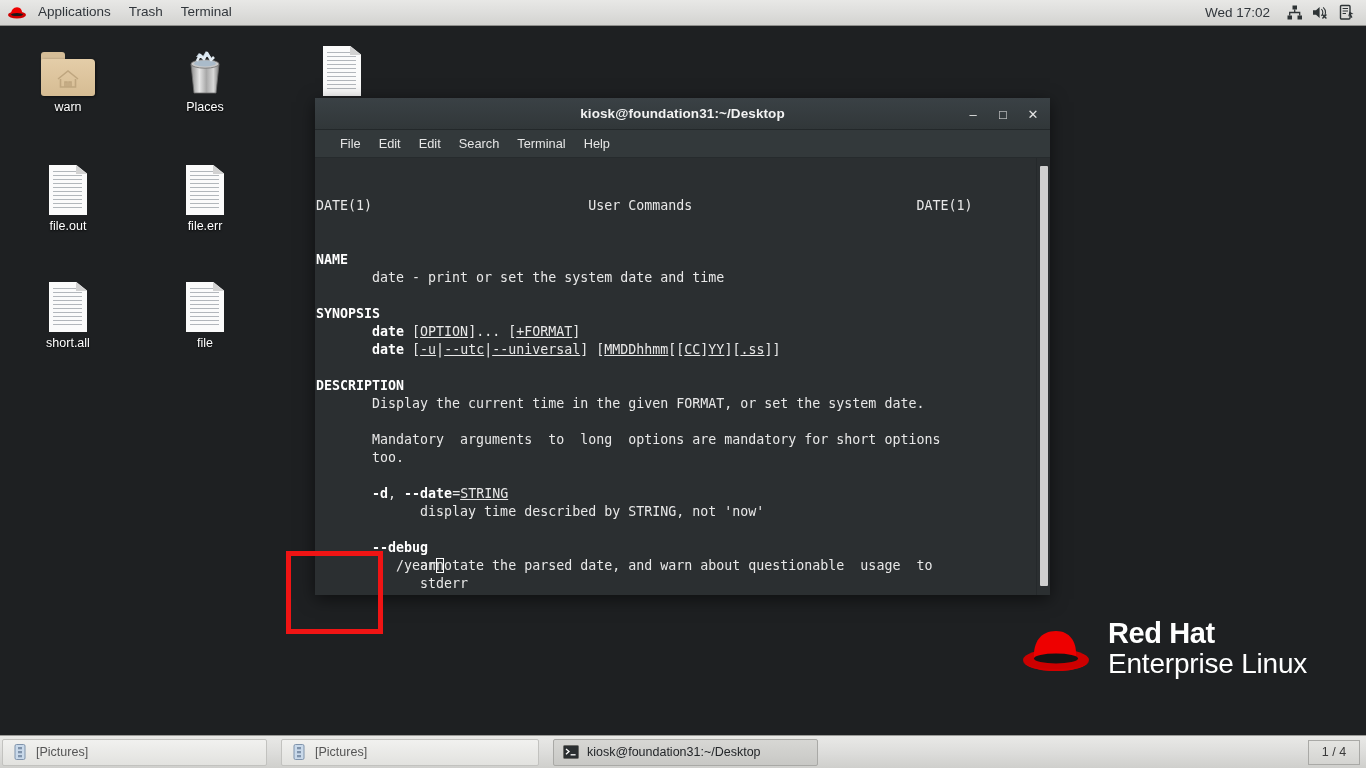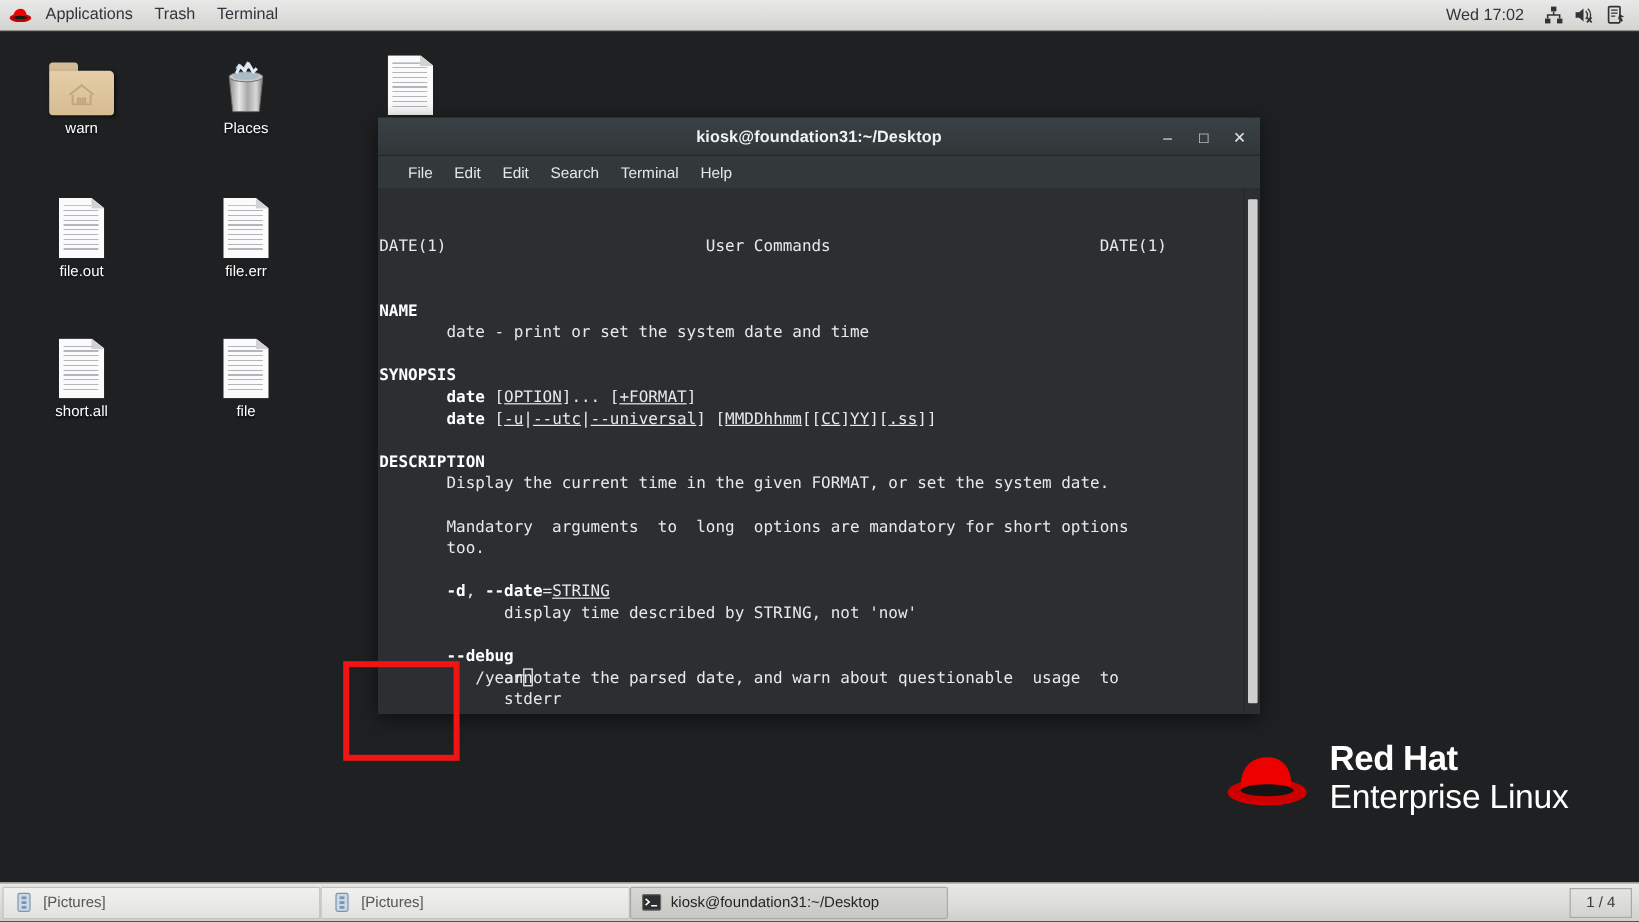--- a/index.html
+++ b/index.html
@@ -165,21 +165,21 @@
 
   
   #taskbar {
     position: absolute; left: 0; bottom: 0; width: 1366px; height: 33px;
     background: linear-gradient(to bottom, #e9e9e7 0%, #dcdcda 55%, #cfcfcc 100%);
     border-top: 1px solid #9a9a97;
     display: flex; align-items: center; padding: 3px 2px;
   }
   .task-btn {
     height: 27px; display: flex; align-items: center; gap: 7px;
-    padding: 0 8px; margin-right: 0;
+    padding: 0 8px; margin-right: 14px;
     font-size: 12.5px; color: #555; cursor: default;
     background: linear-gradient(to bottom,#f1f1ef,#e2e2df);
     border: 1px solid #c2c2bf; border-radius: 2px;
   }
   .task-btn.active {
     color: #232629; font-weight: 500;
     background: linear-gradient(to bottom,#d7d7d4,#c8c8c5);
     border-color: #a9a9a6;
   }
   .task-ico { width: 18px; height: 18px; flex: none; }

